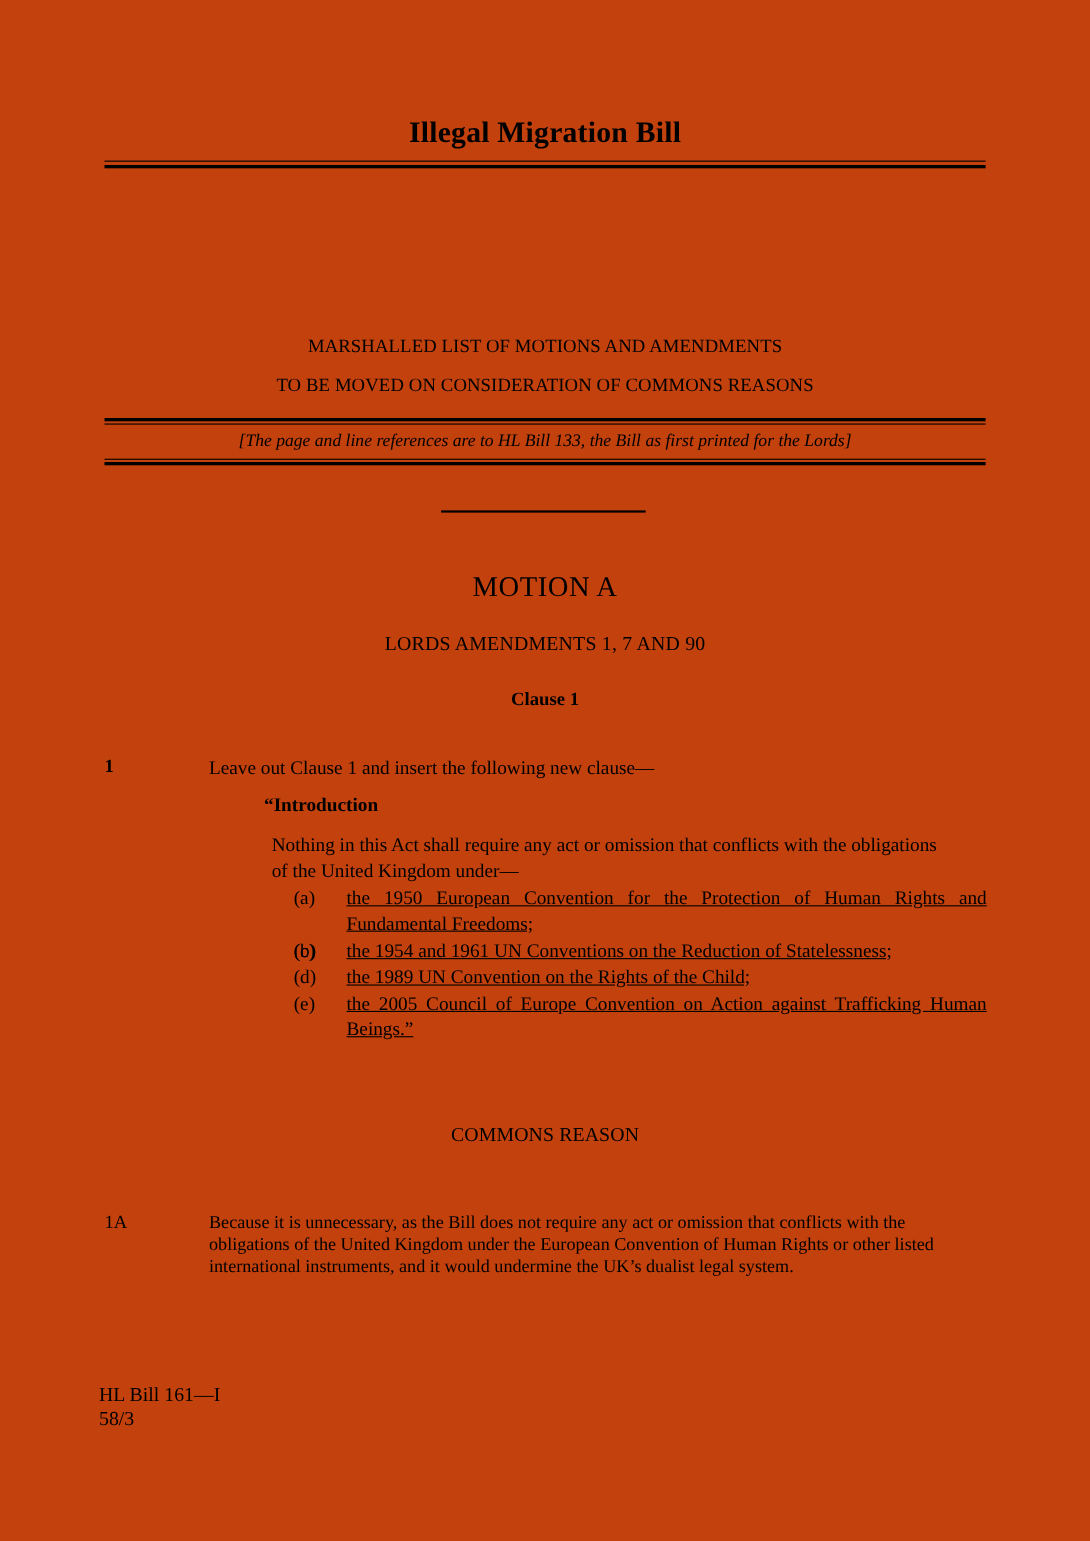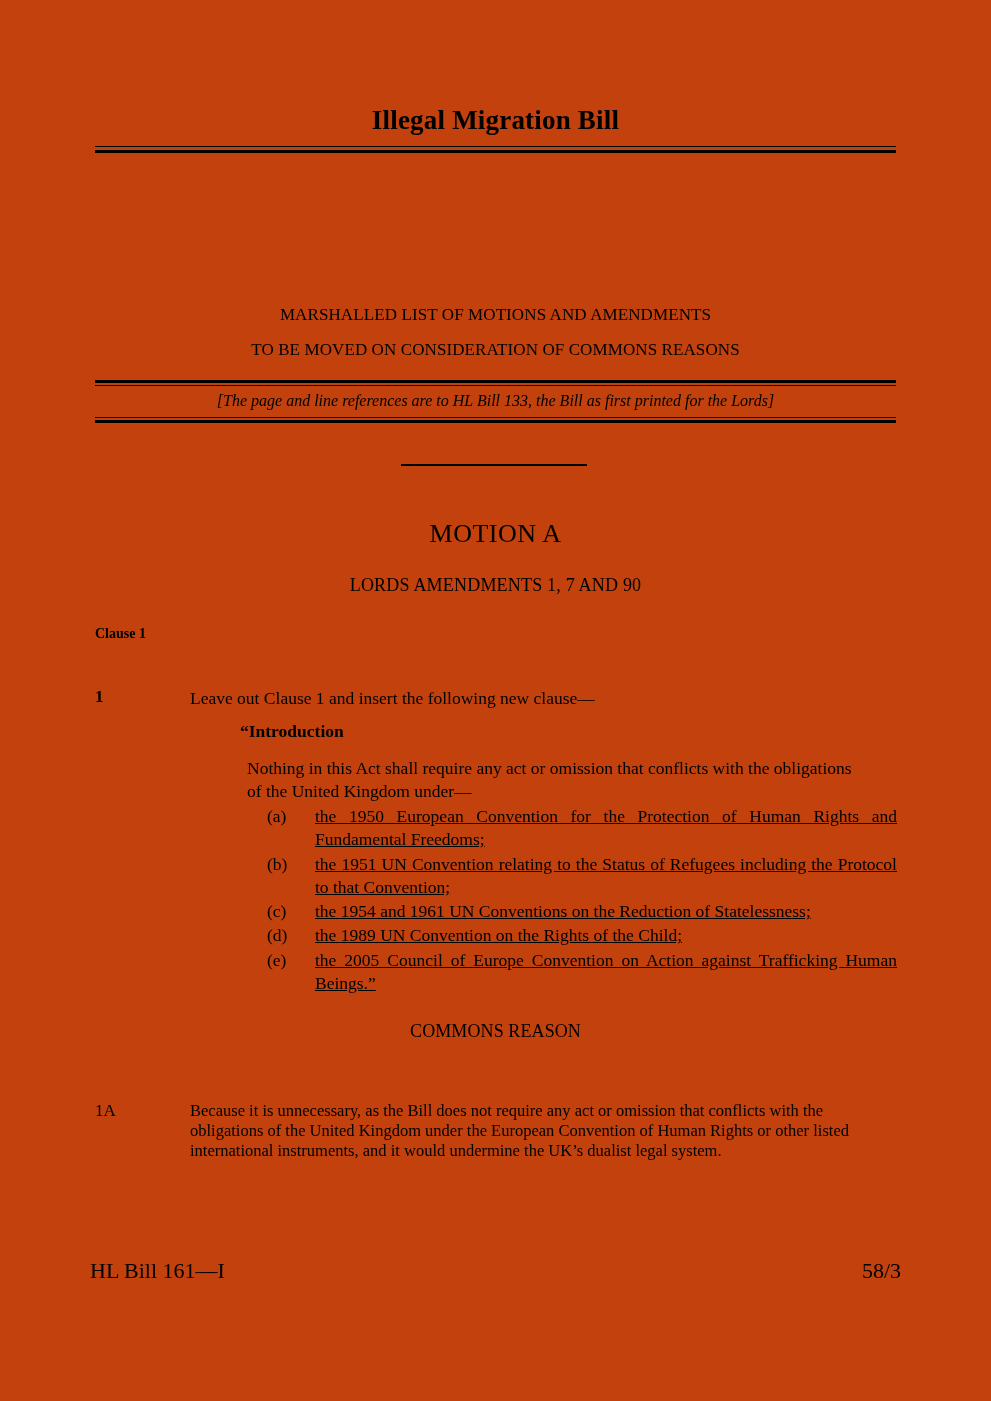--- a/index.html
+++ b/index.html
@@ -105,22 +105,22 @@
     top: 575px;
     text-align: center;
     font-size: 18px;
     letter-spacing: 0.2px;
   }
   .clause-head {
     position: absolute;
     left: 95px;
     width: 801px;
     top: 626px;
-    text-align: left;
-    font-size: 14px;
+    text-align: center;
+    font-size: 17px;
     font-weight: bold;
   }
 
   
   .amend-row {
     position: absolute;
     left: 95px;
     width: 801px;
     top: 687px;
     font-size: 17.5px;
@@ -223,24 +223,25 @@
     width: 705px;
     line-height: 1.22;
   }
 
   
   .footer {
     position: absolute;
     left: 90px;
     width: 811px;
     top: 1258px;
-    font-size: 22px;
+    font-size: 18px;
     display: flex;
     justify-content: space-between;
     align-items: baseline;
+    flex-direction: column;
   }
   .footer-left, .footer-right { white-space: pre; }
 </style>
 </head>
 <body>
 
 <div class="page">
 
   <div class="doc-title">Illegal Migration Bill</div>
 
@@ -277,21 +278,20 @@
   <div class="quoted-head">“Introduction</div>
   <div class="quoted-para">Nothing in this Act shall require any act or omission that conflicts with the obligations of the United Kingdom under—</div>
 
   <div class="lettered-list">
     <div class="li-row">
       <span class="marker">(a)</span>
       <span class="li-text">the 1950 European Convention for the Protection of Human Rights and Fundamental Freedoms;</span>
     </div>
     <div class="li-row">
       <span class="marker">(b)</span>
-      <span class="li-text">the 1951 UN Convention relating to the Status of Refugees including the Protocol to that Convention;</span>
     </div>
     <div class="li-row">
       <span class="marker">(c)</span>
       <span class="li-text">the 1954 and 1961 UN Conventions on the Reduction of Statelessness;</span>
     </div>
     <div class="li-row">
       <span class="marker">(d)</span>
       <span class="li-text">the 1989 UN Convention on the Rights of the Child;</span>
     </div>
     <div class="li-row justify">

